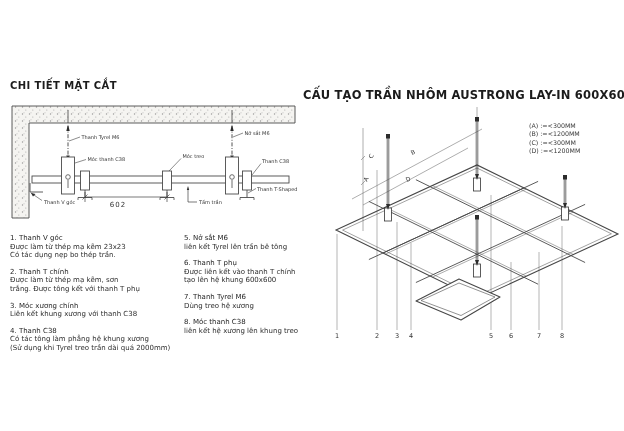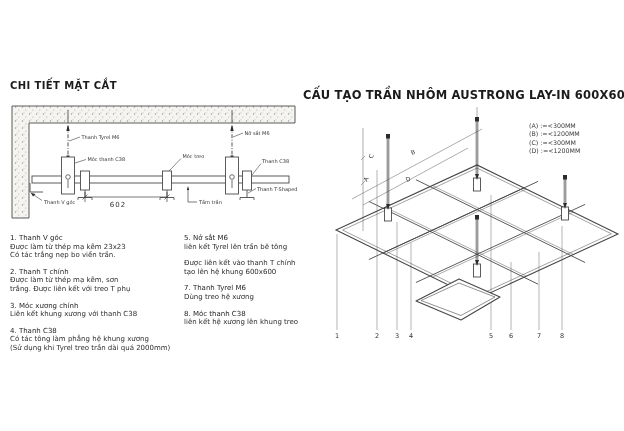--- a/index.html
+++ b/index.html
@@ -219,44 +219,45 @@
   <div>(A) :=&lt;300MM</div>
   <div>(B) :=&lt;1200MM</div>
   <div>(C) :=&lt;300MM</div>
   <div>(D) :=&lt;1200MM</div>
 </div>
 
 <div id="legend-col1">
   <div class="legend-item">
     <div class="li-title">1. Thanh V góc</div>
     <div>Được làm từ thép mạ kẽm 23x23</div>
-    <div>Có tác trắng nẹp bo viền trần.</div>
+    <div>Có tác dụng nẹp bo thép trần.</div>
   </div>
   <div class="legend-item">
     <div class="li-title">2. Thanh T chính</div>
     <div>Được làm từ thép mạ kẽm, sơn</div>
-    <div>trắng. Được liên kết với treo T phụ</div>
+    <div>trắng. Được tông kết với thanh T phụ</div>
   </div>
   <div class="legend-item">
     <div class="li-title">3. Móc xương chính</div>
     <div>Liên kết khung xương với thanh C38</div>
   </div>
   <div class="legend-item">
     <div class="li-title">4. Thanh C38</div>
     <div>Có tác tông làm phẳng hệ khung xương</div>
     <div>(Sử dụng khi Tyrel treo trần dài quá 2000mm)</div>
   </div>
 </div>
 
 <div id="legend-col2">
   <div class="legend-item">
     <div class="li-title">5. Nở sắt M6</div>
     <div>liên kết Tyrel lên trần bê tông</div>
   </div>
   <div class="legend-item">
+    <div class="li-title">6. Thanh T phụ</div>
     <div>Được liên kết vào thanh T chính</div>
     <div>tạo lên hệ khung 600x600</div>
   </div>
   <div class="legend-item">
     <div class="li-title">7. Thanh Tyrel M6</div>
     <div>Dùng treo hệ xương</div>
   </div>
   <div class="legend-item">
     <div class="li-title">8. Móc thanh C38</div>
     <div>liên kết hệ xương lên khung treo</div>

